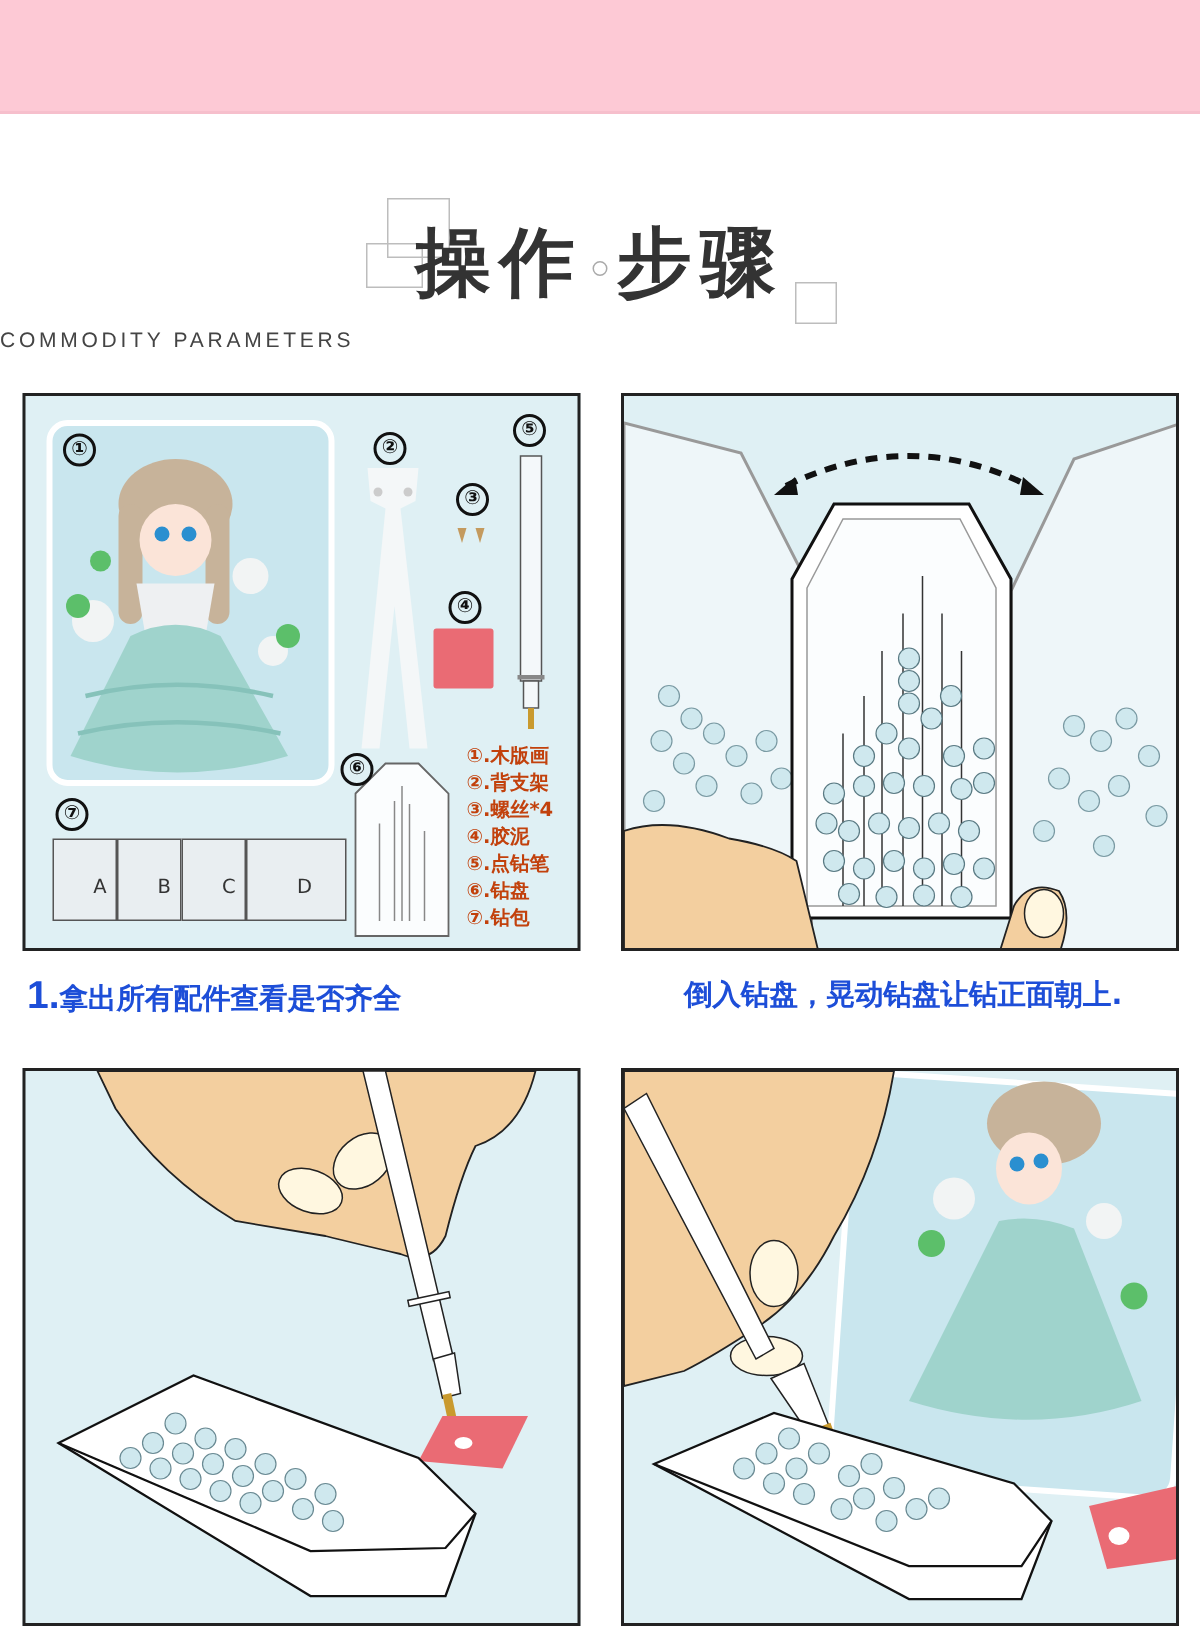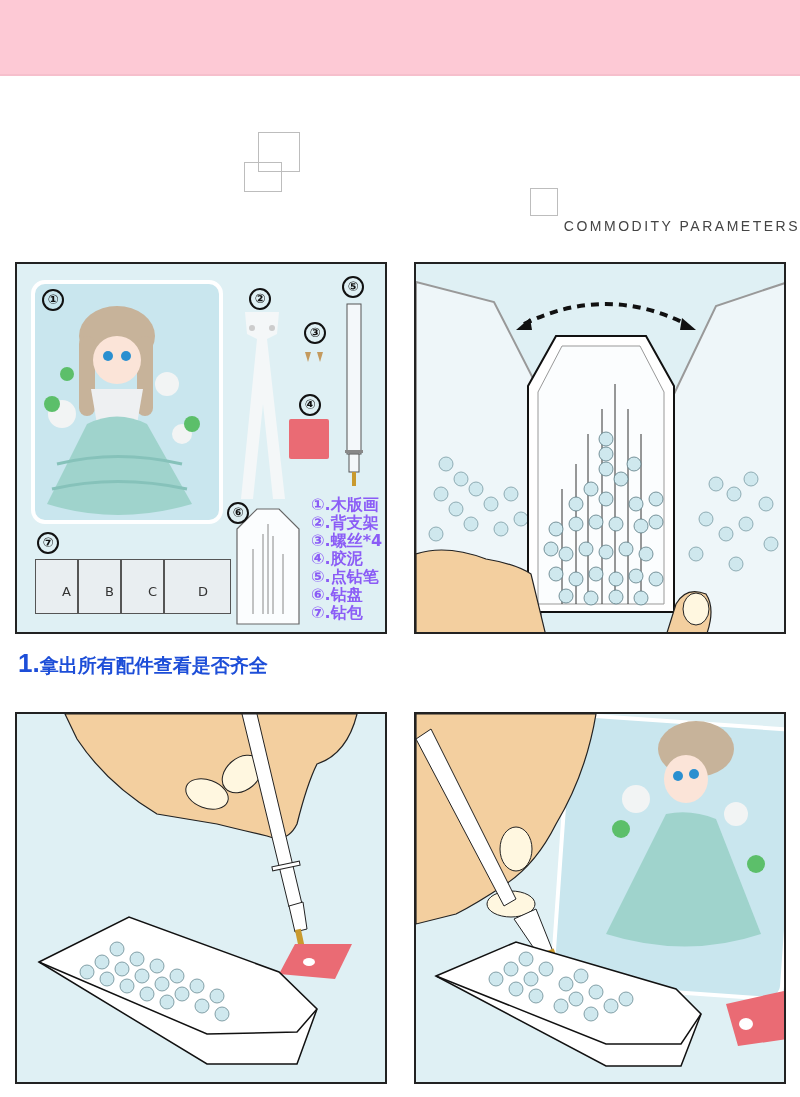--- a/index.html
+++ b/index.html
@@ -2,46 +2,49 @@
 <html><head>
 <meta charset="utf-8">
 <style>
 *{box-sizing:border-box;margin:0;padding:0}
 body{width:800px;height:1097px;background:#fff;font-family:"DejaVu Sans","Liberation Sans",sans-serif;position:relative;overflow:hidden}
 .banner{position:absolute;left:0;top:0;width:800px;height:76px;background:#fdc9d5;border-bottom:2px solid #f6bfcc}
 .title-wrap{position:absolute;left:0;top:130px;width:800px;height:110px}
 .deco-sq{position:absolute;border:1.5px solid #bdbdbd}
 .title{position:absolute;left:0;top:12px;width:800px;text-align:center;font-family:"DejaVu Serif",serif;font-size:50px;font-weight:bold;color:#333;letter-spacing:6px}
 .title .dot{display:inline-block;width:10px;height:10px;border:1.5px solid #aaa;border-radius:50%;margin:0 6px;vertical-align:middle}
-.subtitle{position:absolute;left:0;top:88px;width:800px;text-align:right;font-family:"Liberation Sans",sans-serif;font-size:14px;color:#444;letter-spacing:2.5px}
+.subtitle{position:absolute;left:0;top:88px;width:800px;text-align:left;font-family:"Liberation Sans",sans-serif;font-size:14px;color:#444;letter-spacing:2.5px}
 .panel{position:absolute;background:#dff0f4;border:2px solid #222;overflow:hidden}
 .p1{left:15px;top:262px;width:372px;height:372px}
 .p2{left:414px;top:262px;width:372px;height:372px}
 .p3{left:15px;top:712px;width:372px;height:372px}
 .p4{left:414px;top:712px;width:372px;height:372px}
 .caption{position:absolute;font-weight:bold;color:#1d4ed8;font-size:19px;line-height:26px}
 .caption .num{font-size:26px;font-family:"Liberation Sans",sans-serif;font-weight:bold}
 .c1{left:18px;top:650px}
 .c2{left:418px;top:650px;width:370px}
 .c2 .line2{padding-left:38px}
 .circ{position:absolute;width:22px;height:22px;border:2px solid #111;border-radius:50%;font-size:13px;font-weight:bold;text-align:center;line-height:18px;color:#111;background:transparent}
-.legend{position:absolute;left:294px;top:232px;font-size:16px;font-weight:bold;color:#8b5cf6;line-height:18px}
+.legend{position:absolute;left:294px;top:232px;font-size:13px;font-weight:bold;color:#c2410c;line-height:18px}
 .bag{position:absolute;top:295px;height:55px;background:#e9eef1;border:1px solid #555}
 .bag .lbl{position:absolute;right:6px;top:24px;font-size:13px;color:#333}
 svg{position:absolute;left:0;top:0}
 </style>
 </head>
 <body>
 
 <div class="banner"></div>
 
 <div class="title-wrap">
   <div class="deco-sq" style="left:258px;top:2px;width:42px;height:40px"></div>
   <div class="deco-sq" style="left:244px;top:32px;width:38px;height:30px"></div>
   <div class="deco-sq" style="left:530px;top:58px;width:28px;height:28px"></div>
+  <div class="title">
+    <span>操作</span><span class="dot"></span><span>步骤</span>
+  </div>
   <div class="subtitle">COMMODITY PARAMETERS</div>
 </div>
 
 <div class="panel p1">
   <svg width="372" height="372" viewBox="0 0 372 372">
     <rect x="16" y="18" width="188" height="240" rx="12" fill="#c9e6ee" stroke="#fff" stroke-width="4"></rect>
 
     <ellipse cx="100" cy="72" rx="38" ry="30" fill="#c7b39a"></ellipse>
     <rect x="62" y="72" width="16" height="80" rx="8" fill="#c7b39a"></rect>
     <rect x="120" y="72" width="16" height="80" rx="8" fill="#c7b39a"></rect>
@@ -192,20 +195,21 @@
     <path d="M0 290 Q30 280 70 295 Q100 300 115 310 L130 372 L0 372 Z" fill="#f3cf9f" stroke="#222" stroke-width="1.2"></path>
     <path d="M250 372 L260 340 Q270 322 290 330 Q300 345 290 372 Z" fill="#f3cf9f" stroke="#222" stroke-width="1.2"></path>
     <ellipse cx="280" cy="345" rx="13" ry="16" fill="#fff7e0" stroke="#222" stroke-width="1"></ellipse>
   </svg>
 </div>
 
 <div class="caption c1">
   <span class="num">1.</span><span>拿出所有配件查看是否齐全</span>
 </div>
 <div class="caption c2">
+  <div class="line2">倒入钻盘，晃动钻盘让钻正面朝上.</div>
 </div>
 
 <div class="panel p3">
   <svg width="372" height="372" viewBox="0 0 372 372">
     <path d="M48 0 L340 0 Q330 40 300 50 Q290 70 280 110 Q270 130 250 122 Q220 115 200 110 Q170 105 140 100 Q90 70 60 25 Z" fill="#f3cf9f" stroke="#222" stroke-width="1.2"></path>
     <ellipse cx="225" cy="60" rx="22" ry="16" fill="#fff7e0" stroke="#222" stroke-width="1" transform="rotate(-40 225 60)"></ellipse>
     <ellipse cx="190" cy="80" rx="22" ry="14" fill="#fff7e0" stroke="#222" stroke-width="1" transform="rotate(20 190 80)"></ellipse>
     <path d="M225 0 L240 0 L285 190 L272 193 Z" fill="#fff" stroke="#222" stroke-width="1"></path>
     <rect x="255" y="150" width="28" height="4" fill="#fff" stroke="#222" transform="rotate(-12 269 152)"></rect>
     <path d="M272 192 L286 188 L290 215 L278 218 Z" fill="#fff" stroke="#222" stroke-width="1"></path>

